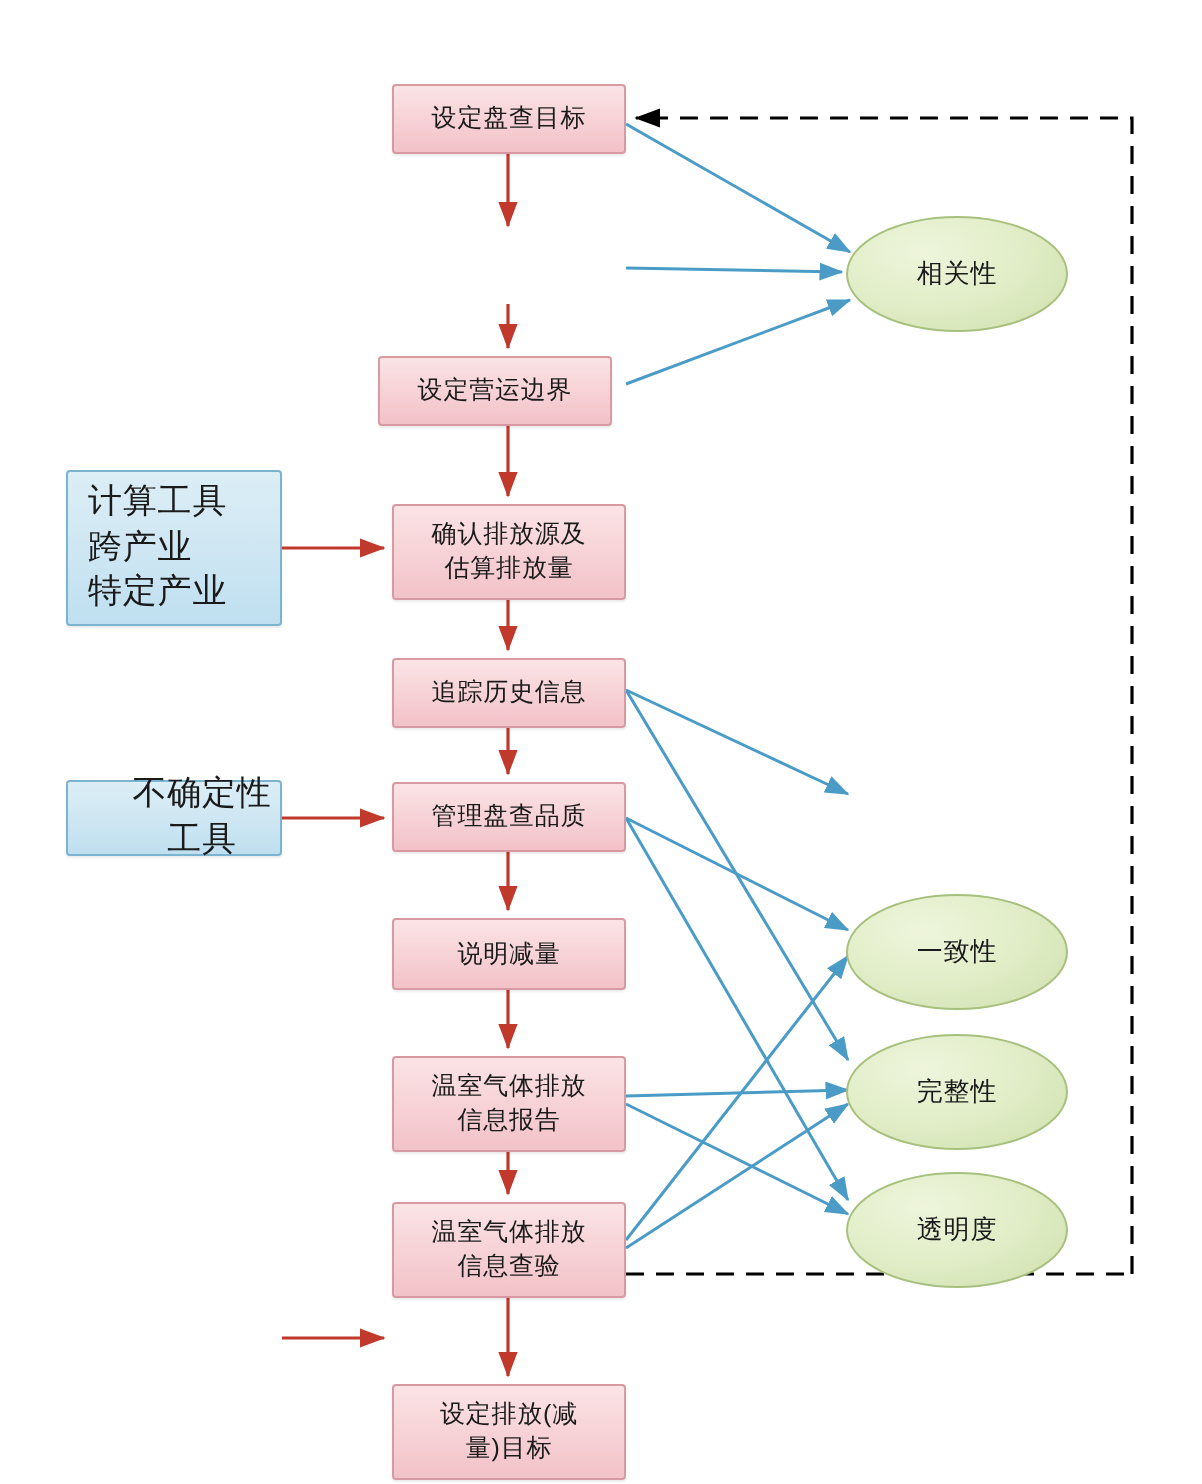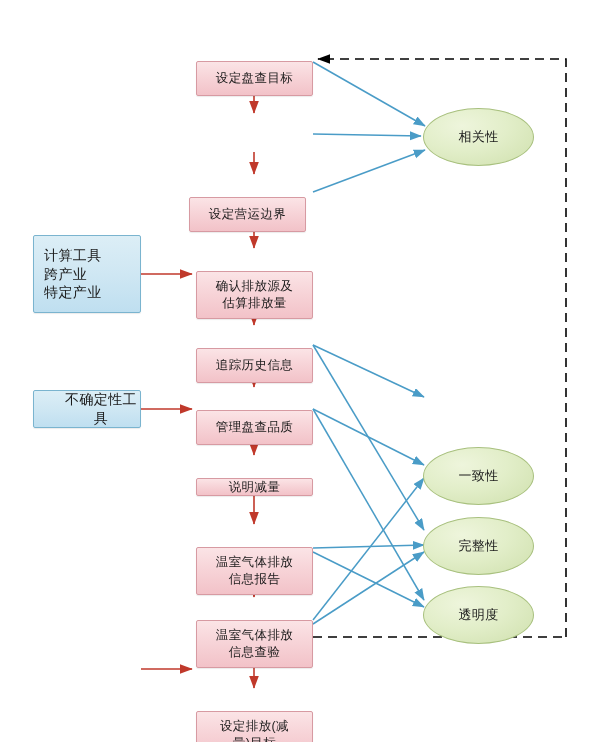--- a/index.html
+++ b/index.html
@@ -36,29 +36,28 @@
     color: #1a1a1a;
     line-height: 1.35;
     letter-spacing: 0.4px;
   }
   
   .proc {
     background: linear-gradient(to bottom, #fbe4e6 0%, #f7d4d8 45%, #f2c2c8 100%);
     border: 1px solid #d79aa2;
     border-radius: 2px;
     box-shadow: 0 1px 1px rgba(0,0,0,0.08);
-    margin-top: 19px;
   }
   
   .tool {
     background: linear-gradient(to bottom, #dceef6 0%, #cfe7f3 50%, #bfdff0 100%);
     border: 1px solid #7ab4cf;
     border-radius: 2px;
     box-shadow: 0 1px 1px rgba(0,0,0,0.08);
-    font-size: 14px;
+    font-size: 17px;
   }
   .tool.left-align {
     justify-content: flex-start;
     padding-left: 10px;
     text-align: left;
   }
   
   .principle {
     background: radial-gradient(ellipse at 35% 30%, #eef5dc 0%, #e2eec9 45%, #cfe0ad 100%);
     border: 1px solid #a8c07e;
@@ -136,21 +135,21 @@
   <div class="node proc" style="left:196px; top:252px; width:117px; height:48px;">
     <span class="node-text">确认排放源及
 估算排放量</span>
   </div>
   <div class="node proc" style="left:196px; top:329px; width:117px; height:35px;">
     <span class="node-text">追踪历史信息</span>
   </div>
   <div class="node proc" style="left:196px; top:391px; width:117px; height:35px;">
     <span class="node-text">管理盘查品质</span>
   </div>
-  <div class="node proc" style="left:196px; top:459px; width:117px; height:18px;align-items:center;">
+  <div class="node proc" style="left:196px; top:459px; width:117px; height:36px;align-items:center;">
     <span class="node-text">说明减量</span>
   </div>
   <div class="node proc" style="left:196px; top:528px; width:117px; height:48px;">
     <span class="node-text">温室气体排放
 信息报告</span>
   </div>
   <div class="node proc" style="left:196px; top:601px; width:117px; height:48px;">
     <span class="node-text">温室气体排放
 信息查验</span>
   </div>

